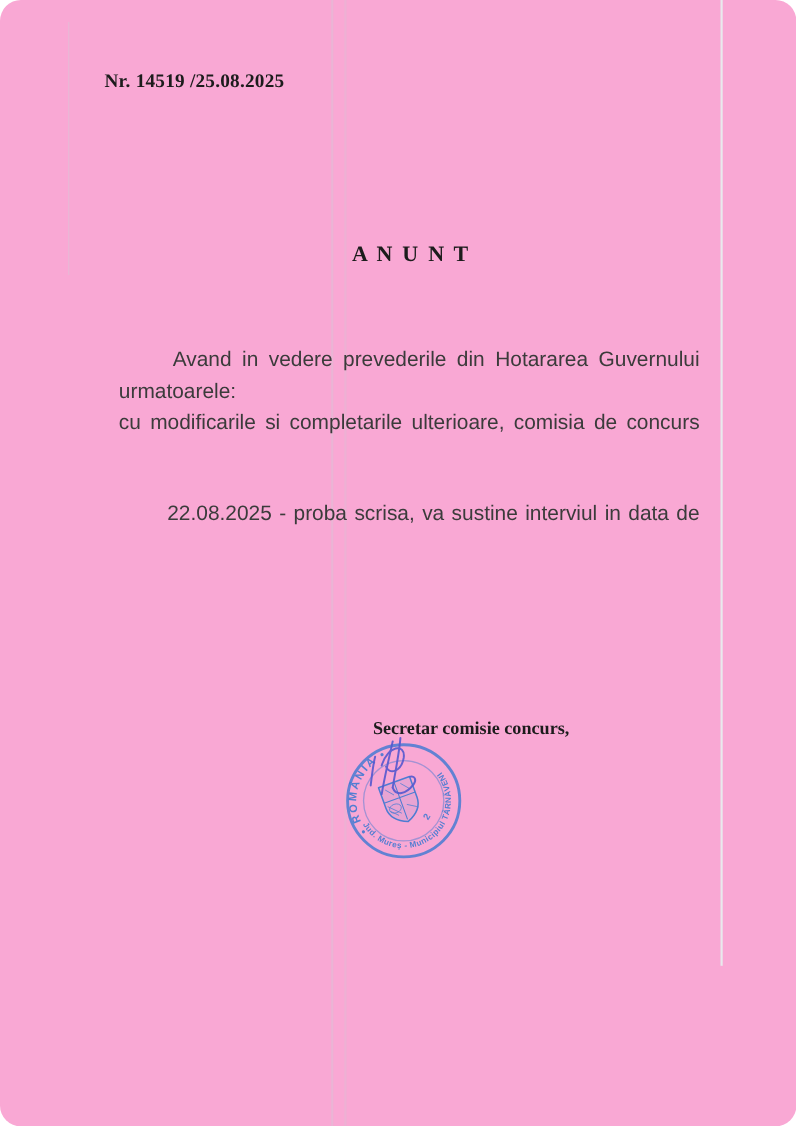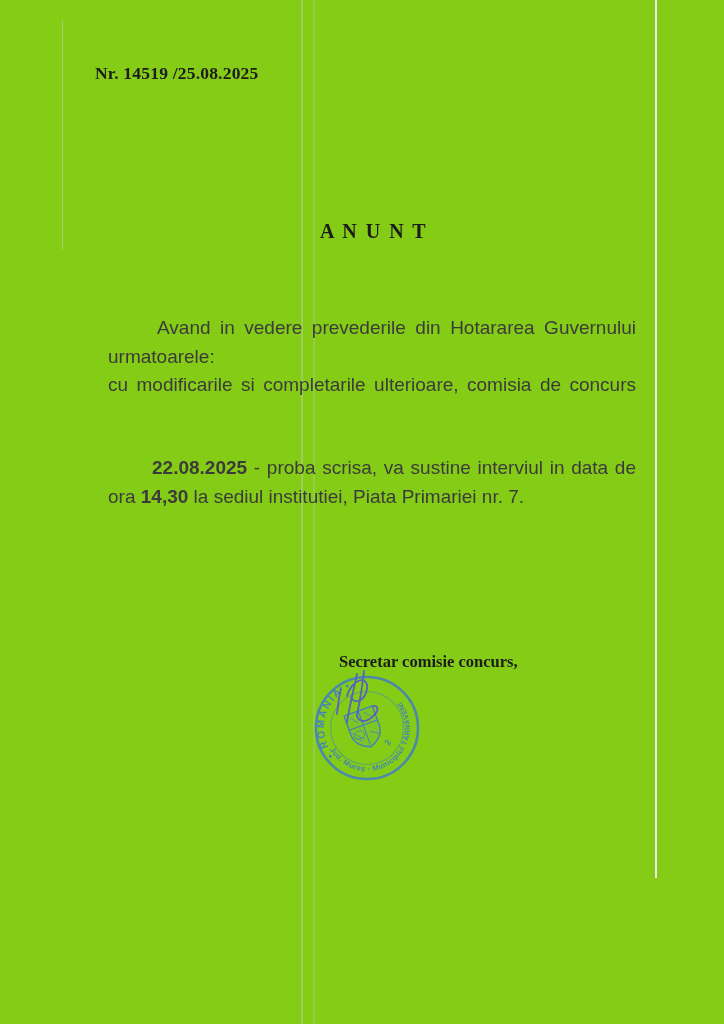--- a/index.html
+++ b/index.html
@@ -1,18 +1,18 @@
 <!DOCTYPE html>
 <html><head>
 <meta charset="utf-8">
 <style>
   html,body{margin:0;padding:0;background:#ffffff;}
   .page{
-    position:relative;width:724px;height:1024px;background:#84cc16;
-    font-family:"Liberation Sans",sans-serif;overflow:hidden;
+    position:relative;width:724px;height:1024px;background:#f9a8d4;
+    font-family:"Liberation Sans",sans-serif;overflow:hidden;border-radius:19px;
   }
   .scan-line{position:absolute;width:2px;pointer-events:none;}
   .line-right{left:655px;top:0;height:878px;background:#e9e9ed;}
   .line-mid-a{left:301px;top:0;height:1024px;background:rgba(205,205,214,0.35);}
   .line-mid-b{left:313px;top:0;height:1024px;background:rgba(205,205,214,0.26);}
   .line-left{left:62px;top:20px;height:230px;width:1px;background:rgba(208,208,216,0.45);}
 
   .nr{
     position:absolute;left:95px;top:63px;
     font-family:"Liberation Serif",serif;font-weight:bold;
@@ -26,21 +26,21 @@
   .para{
     position:absolute;left:108px;width:528px;
     font-size:19px;color:#3b3b3b;
   }
   .para .line{height:28.5px;line-height:28.5px;overflow:hidden;white-space:normal;}
   .para .line.j{text-align:justify;text-align-last:justify;}
   .p1{top:314px;}
   .p1 .line:first-child{text-indent:49px;}
   .p2{top:454px;}
   .p2 .line:first-child{text-indent:44px;}
-  .b{font-weight:bold;}
+  .b{font-weight:normal;}
   .sig-label{
     position:absolute;left:299px;top:652px;
     font-family:"Liberation Serif",serif;font-weight:bold;
     font-size:16.5px;color:#1c1c1c;margin-left:40px;
   }
   .stamp{position:absolute;left:303px;top:666px;width:128px;height:122px;}
 </style>
 </head>
 <body>
 
@@ -56,21 +56,20 @@
   <div class="title">A N U N T</div>
 
   <div class="para p1">
       <div class="line j"><span>Avand in vedere prevederile  din Hotararea Guvernului nr.</span></div>
       <div class="line"><span>urmatoarele:</span></div>
       <div class="line j"><span>cu modificarile si completarile ulterioare, comisia de concurs comunica</span></div>
     </div>
 
   <div class="para p2">
       <div class="line j"><span class="b">22.08.2025</span><span> - proba scrisa,  va sustine interviul in data de </span><span class="b">25.04.2025</span><span> la</span></div>
-      <div class="line"><span>ora </span><span class="b">14,30</span><span> la sediul institutiei, Piata Primariei nr. 7.</span></div>
     </div>
 
   <div class="sig-label">Secretar comisie concurs,</div>
 
   <svg class="stamp" viewBox="0 0 128 122" xmlns="http://www.w3.org/2000/svg">
     <defs>
       <path id="arcL" d="M 31.06,89.64 A 43,43 0 0 1 62.5,19.03" fill="none"></path>
       <path id="arcB" d="M 26.76,83.5 A 43,43 0 1 0 88.66,26.78" fill="none"></path>
     </defs>
 

